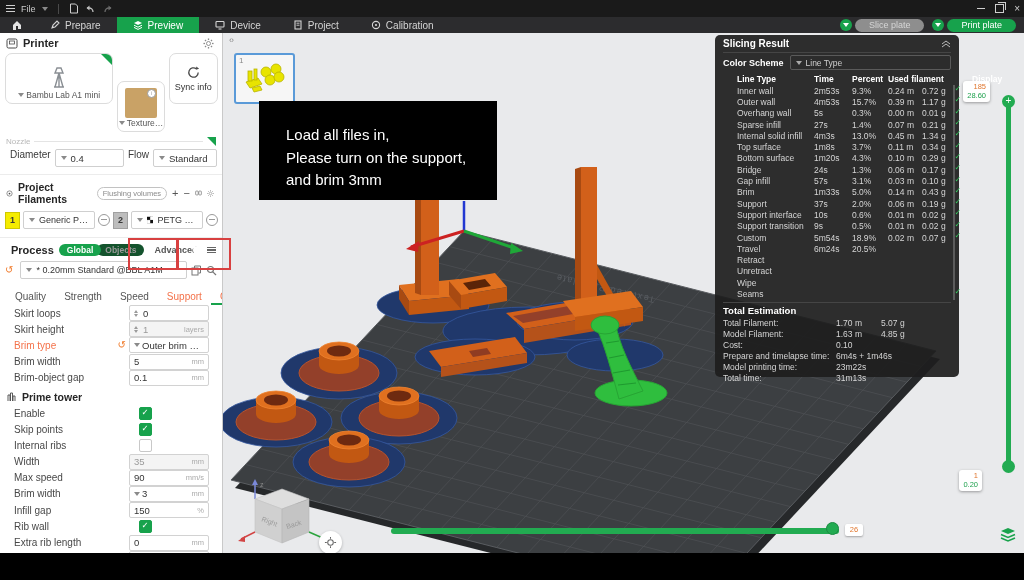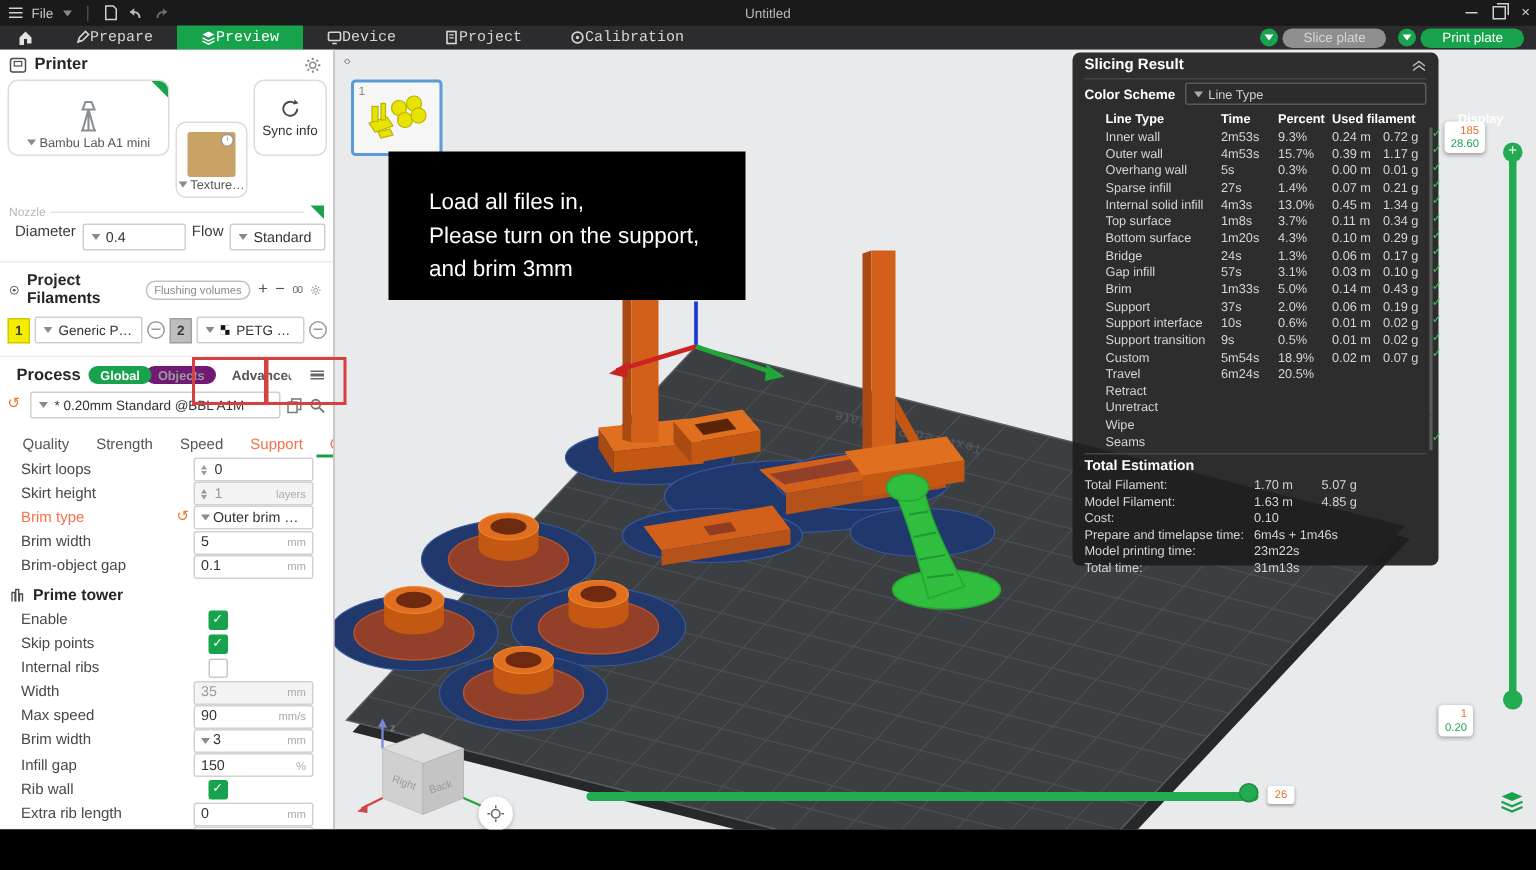--- a/index.html
+++ b/index.html
@@ -12,21 +12,21 @@
   .tb-sep{width:1px;height:10px;background:#4a4a4a;margin:0 4px;}
   .tb-title{position:absolute;left:0;right:0;text-align:center;color:#b9b9b9;font-size:9px;pointer-events:none;}
   .tb-right{position:absolute;right:4px;top:0;height:17px;display:flex;align-items:center;gap:10px;}
   .winbtn{color:#cfcfcf;font-size:10px;line-height:17px;cursor:default;}
   .minbar{display:inline-block;width:8px;height:1px;background:#cfcfcf;}
   .restore{display:inline-block;width:7px;height:7px;border:1px solid #cfcfcf;position:relative;}
   .restore:before{content:"";position:absolute;left:2px;top:-3px;width:7px;height:7px;border:1px solid #cfcfcf;border-left:none;border-bottom:none;}
   
   .navbar{position:absolute;left:0;top:17px;width:1024px;height:16px;background:#2c2c2e;display:flex;align-items:stretch;}
   .homebtn{display:flex;align-items:center;padding:0 12px;color:#e3e3e3;}
-  .tab{display:flex;align-items:center;padding:0 16px;color:#d5d5d5;font-size:10px;white-space:nowrap;font-family:Liberation Mono, monospace;}
+  .tab{display:flex;align-items:center;gap:5px;padding:0 16px;color:#d5d5d5;font-size:10px;white-space:nowrap;}
   .tab svg{flex:0 0 auto;}
   .tab.active{background:#17a24c;color:#fff;}
   .nav-right{position:absolute;right:8px;top:0;height:16px;display:flex;align-items:center;gap:8px;}
   .chev-circle{width:12px;height:12px;border-radius:50%;background:#17a24c;display:flex;align-items:center;justify-content:center;}
   .chev-circle .cv{border-top-color:#fff;}
   .pillbtn{height:13px;border-radius:7px;display:flex;align-items:center;padding:0 14px;font-size:9px;}
   .pill-disabled{background:#8e8e8e;color:#d6d6d6;}
   .pill-green{background:#17a24c;color:#fff;}
   .btn-group{display:flex;align-items:center;gap:3px;}
   
@@ -56,21 +56,21 @@
   .nozzle-row .line{flex:1;height:1px;background:#e4e4e4;position:relative;}
   .greencorner{width:0;height:0;border-style:solid;border-width:0 9px 9px 0;border-color:transparent #17a24c transparent transparent;}
   .dia-row{display:flex;align-items:flex-start;padding:3px 5px 5px 10px;gap:4px;}
   .dia-row .lab{font-size:10px;color:#3a3a3a;white-space:nowrap;}
   .selbox{border:1px solid #cfcfcf;border-radius:2px;height:16px;display:flex;align-items:center;gap:4px;padding:0 5px;background:#fff;font-size:9.5px;color:#333;white-space:nowrap;overflow:hidden;}
   .fil-row{display:flex;align-items:center;gap:3px;padding:3px 4px 6px 5px;}
   .fil-badge{width:13px;height:15px;display:flex;align-items:center;justify-content:center;font-size:9px;font-weight:bold;border:1px solid rgba(0,0,0,.15);}
   .seg{display:flex;align-items:center;}
   .seg .pill{height:12px;border-radius:7px;padding:0 8px;font-size:8.5px;display:flex;align-items:center;}
   .pillA{background:#17a24c;color:#fff;z-index:1;}
-  .pillB{background:#701a75;color:#9a9a9a;margin-left:-4px;padding-left:10px;}
+  .pillB{background:#14532d;color:#9a9a9a;margin-left:-4px;padding-left:10px;}
   .toggle{width:21px;height:11px;border-radius:6px;background:#17a24c;position:relative;}
   .toggle:after{content:"";position:absolute;right:1.5px;top:1.5px;width:8px;height:8px;border-radius:50%;background:#fff;}
   .adv{font-size:9px;color:#555;}
   .mini-list{display:inline-flex;flex-direction:column;gap:1.5px;}
   .mini-list i{width:9px;height:1.2px;background:#666;}
   .preset-row{display:flex;align-items:center;gap:4px;padding:2px 5px 4px 5px;}
   .ptabs{display:flex;align-items:flex-end;gap:0;padding:4px 0 0 6px;height:18px;}
   .ptab{padding:0 9px 3px 9px;font-size:10px;color:#555;white-space:nowrap;}
   .ptab.warn{color:#f4724a;}
   .ptab.active{border-bottom:2px solid #17a24c;padding-bottom:1px;}
@@ -146,21 +146,20 @@
         </svg>
       <svg width="11" height="10" viewBox="0 0 11 10">
           <path d="M8 8c0-3-2-4-4-4H2" fill="none" stroke="#bdbdbd" stroke-width="1.3"></path>
           <path d="M4.5 1.5 1.5 4l3 2.5z" fill="#bdbdbd"></path>
         </svg>
       <svg width="11" height="10" viewBox="0 0 11 10">
           <path d="M3 8c0-3 2-4 4-4h2" fill="none" stroke="#6b6b6b" stroke-width="1.3"></path>
           <path d="M6.5 1.5 9.5 4l-3 2.5z" fill="#6b6b6b"></path>
         </svg>
     </div>
-    <div class="tb-title">Untitled</div>
     <div class="tb-right">
       <span class="minbar"></span>
       <span class="restore"></span>
       <span class="winbtn">×</span>
     </div>
   </div>
 
   <div class="navbar">
     <div class="homebtn">
       <svg width="10" height="10" viewBox="0 0 10 10">

